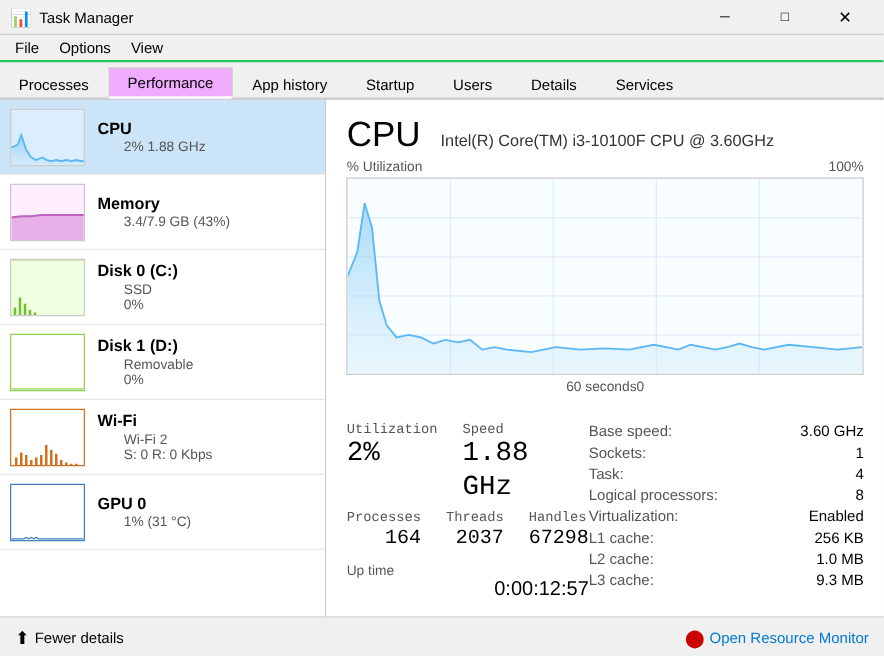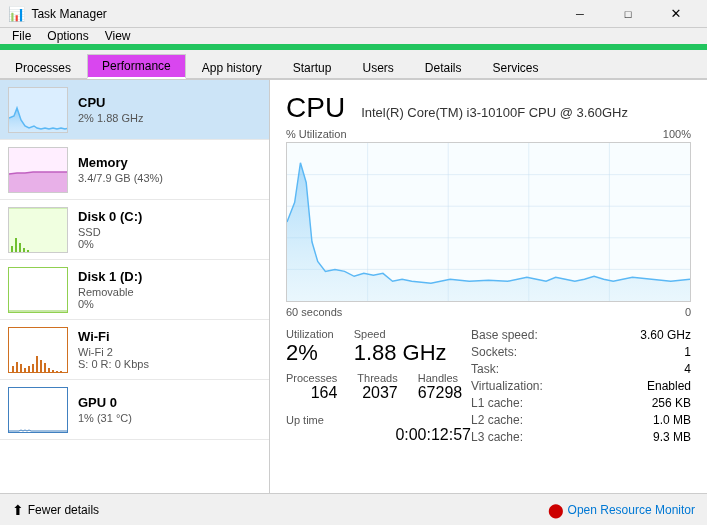--- a/index.html
+++ b/index.html
@@ -15,21 +15,21 @@
       border-bottom: 1px solid #ccc;
     }
     .title-bar-left { display: flex; align-items: center; gap: 6px; font-size: 12px; }
     .title-bar-controls { display: flex; gap: 2px; }
     .title-bar-btn { width: 46px; height: 20px; border: none; background: transparent; cursor: pointer; font-size: 11px; display: flex; align-items: center; justify-content: center; }
     
     .menu-bar {
       display: flex;
       padding: 2px 4px;
       background: #f0f0f0;
-      border-bottom: 6px solid #22c55e;
+      border-bottom: 2px solid #22c55e;
       height: 22px;
       align-items: center;
     }
     .menu-item { padding: 2px 8px; cursor: pointer; font-size: 12px; }
     
     .tab-bar {
       display: flex;
       background: #f0f0f0;
       border-bottom: 2px solid #ccc;
       height: 30px;
@@ -40,21 +40,21 @@
       cursor: pointer;
       font-size: 12px;
       border: 1px solid transparent;
       border-bottom: none;
       margin-right: 1px;
       background: transparent;
       position: relative;
       top: 1px;
     }
     .tab.active {
-      background: #d946ef;
+      background: #f0abfc;
       border: 1px solid #ccc;
       border-bottom: 2px solid white;
       z-index: 1;
       margin-top: 31px;
     }
     
     .content {
       display: flex;
       height: calc(525px - 28px - 22px - 30px - 32px);
       background: white;
@@ -89,21 +89,21 @@
     }
     .sidebar-graph-cpu { background: #dbeeff; }
     .sidebar-graph-mem { background: #ffeeff; }
     .sidebar-graph-disk0 { background: #f0ffe0; }
     .sidebar-graph-disk1 { background: white; border: 1px solid #90d050; }
     .sidebar-graph-wifi { background: white; border: 1px solid #d07020; }
     .sidebar-graph-gpu { background: white; border: 1px solid #4080c0; }
     
     .sidebar-info { flex: 1; }
     .sidebar-name { font-weight: 600; font-size: 13px; margin-bottom: 2px; }
-    .sidebar-sub { font-size: 11px; color: #555; }
+    .sidebar-sub { font-size: 11px; color: #555; margin-left: 21px; }
     
     .main-panel {
       flex: 1;
       padding: 12px 16px;
       background: white;
       display: flex;
       flex-direction: column;
     }
     
     .main-header {
@@ -126,39 +126,39 @@
       border: 1px solid #ccc;
       background: #f8fdff;
       height: 160px;
       position: relative;
       overflow: hidden;
       margin-bottom: 4px;
     }
     
     .chart-time-row {
       display: flex;
-      justify-content: space-between;
+      justify-content: center;
       font-size: 11px;
       color: #555;
-      margin-bottom: 10px;
+      margin-bottom: 22px;
     }
     
     .stats-section {
       display: flex;
       gap: 0;
     }
     
     .stats-left {
       flex: 1;
     }
     .stat-label { font-size: 11px; color: #555; }
     .stat-value { font-size: 22px; font-weight: 300; line-height: 1.2; }
     .stat-value-small { font-size: 16px; font-weight: 300; text-align: right; }
     
-    .stats-row { display: flex; gap: 20px; margin-bottom: 6px; }
+    .stats-row { display: flex; gap: 20px; margin-bottom: 6px; font-family: Liberation Mono, monospace; }
     .stat-box {}
     
     .stats-right {
       width: 220px;
     }
     .info-row {
       display: flex;
       justify-content: space-between;
       font-size: 12px;
       margin-bottom: 3px;
@@ -410,20 +410,24 @@
         </div>
         <div class="info-row">
           <span class="info-key">Sockets:</span>
           <span class="info-val">1</span>
         </div>
         <div class="info-row">
           <span class="info-key">Task:</span>
           <span class="info-val">4</span>
         </div>
         <div class="info-row">
+          <span class="info-key">Logical processors:</span>
+          <span class="info-val">8</span>
+        </div>
+        <div class="info-row">
           <span class="info-key">Virtualization:</span>
           <span class="info-val">Enabled</span>
         </div>
         <div class="info-row">
           <span class="info-key">L1 cache:</span>
           <span class="info-val">256 KB</span>
         </div>
         <div class="info-row">
           <span class="info-key">L2 cache:</span>
           <span class="info-val">1.0 MB</span>

